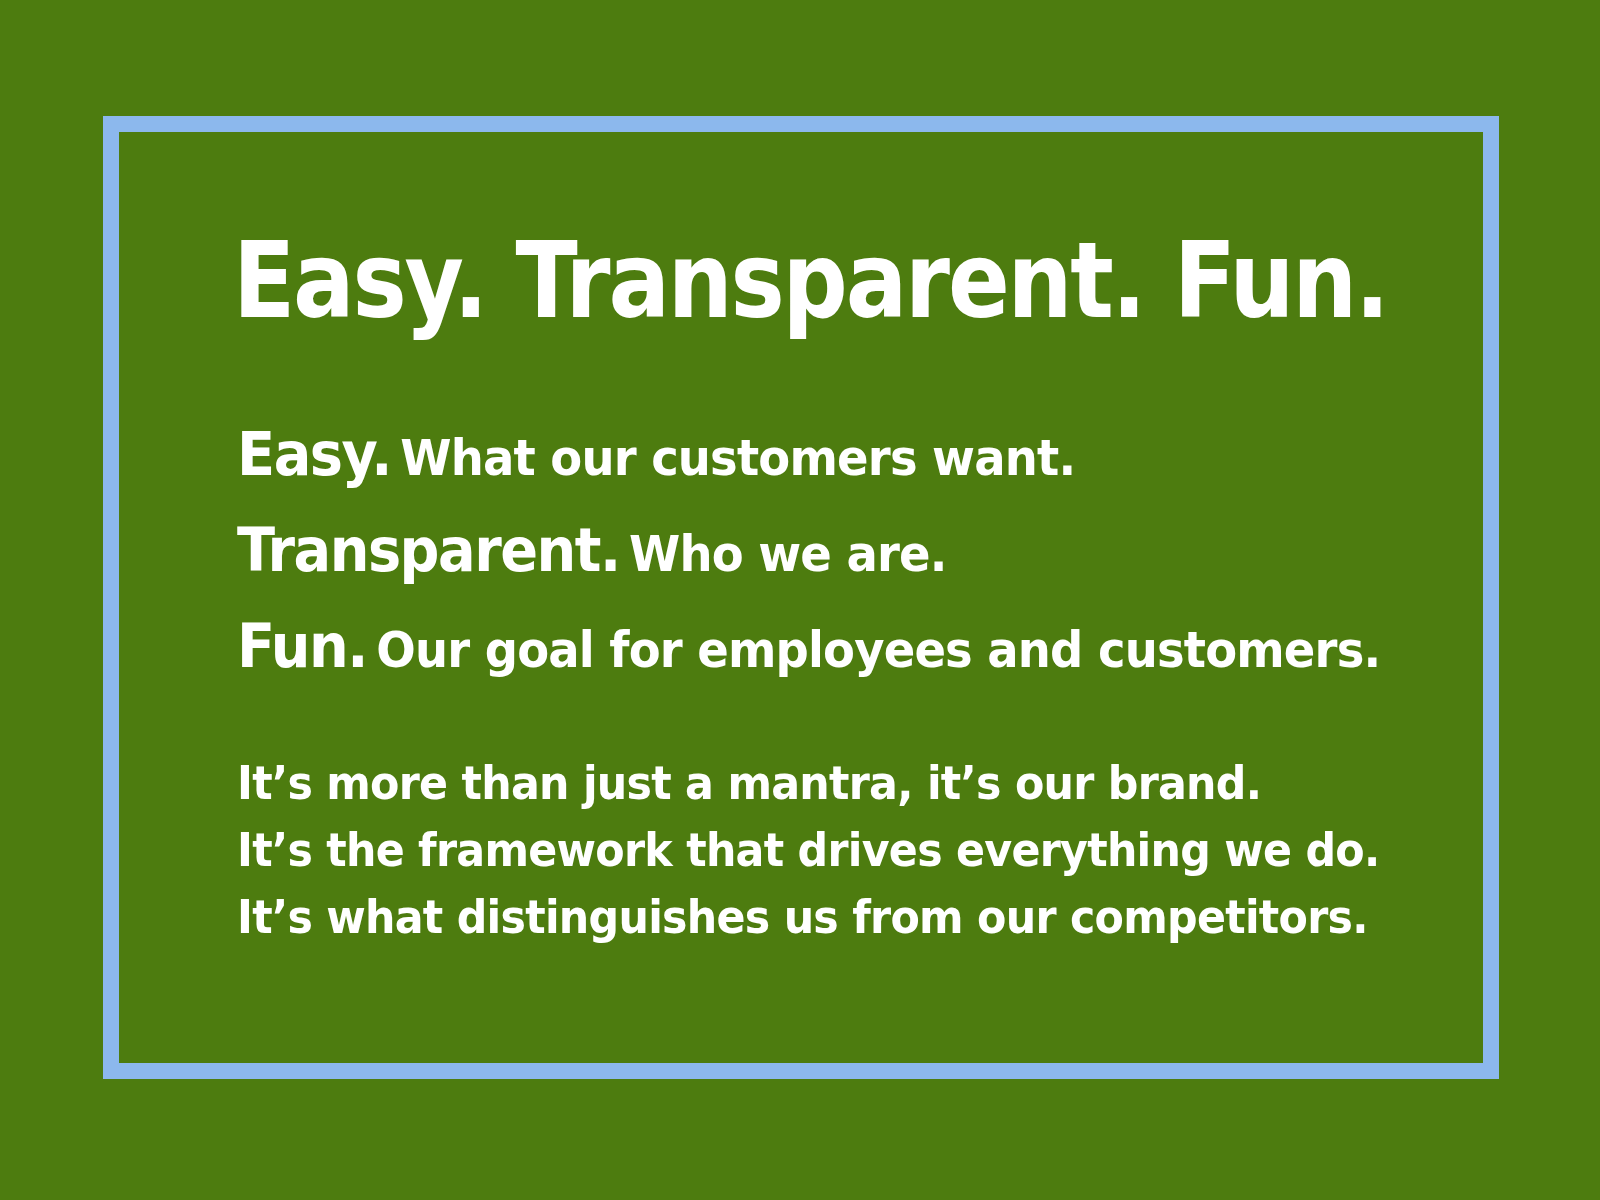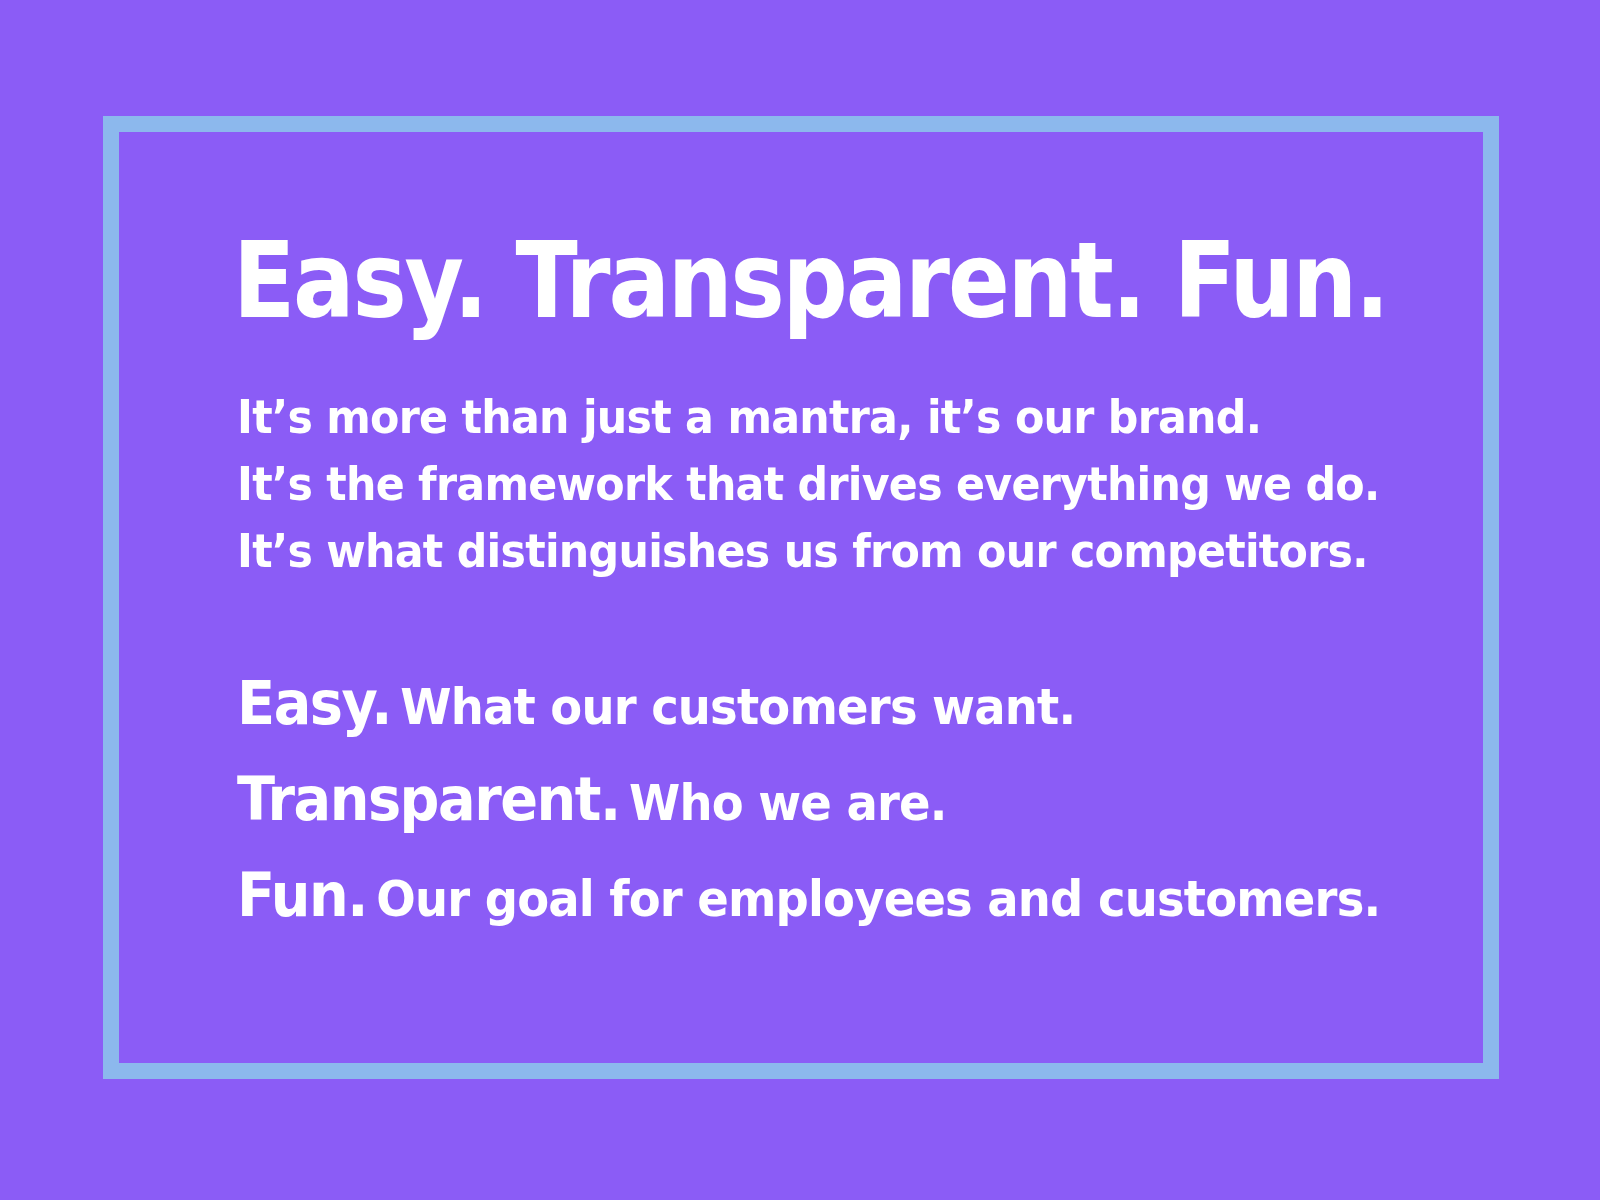--- a/index.html
+++ b/index.html
@@ -88,45 +88,45 @@
     font-family: "DejaVu Sans", sans-serif;
     font-size: 50px;
     font-weight: 600;
     letter-spacing: -0.9px;
     margin-left: 10px;
   }
 </style>
 </head>
 <body style="background: rgb(4, 72, 142);">
 
-<div id="slide" style="background: #8b5cf6;">
+<div id="slide" style="background: #4d7c0f;">
 
   <div id="frame" style="border-color: rgb(140, 184, 237);"></div>
 
   <div id="content" style="color: rgb(255, 255, 255);">
 
     <h1 id="headline">Easy. Transparent. Fun.</h1>
-
-    <div id="intro">
-      <div class="intro-line">It’s more than just a mantra, it’s our brand.</div>
-      <div class="intro-line">It’s the framework that drives everything we do.</div>
-      <div class="intro-line">It’s what distinguishes us from our competitors.</div>
-    </div>
 
     <div id="definitions">
 
       <div class="def-line">
         <span class="def-term">Easy.</span><span class="def-desc">What our customers want.</span>
       </div>
 
       <div class="def-line">
         <span class="def-term">Transparent.</span><span class="def-desc">Who we are.</span>
       </div>
 
       <div class="def-line">
         <span class="def-term">Fun.</span><span class="def-desc">Our goal for employees and customers.</span>
       </div>
 
     </div>
 
+    <div id="intro">
+      <div class="intro-line">It’s more than just a mantra, it’s our brand.</div>
+      <div class="intro-line">It’s the framework that drives everything we do.</div>
+      <div class="intro-line">It’s what distinguishes us from our competitors.</div>
+    </div>
+
   </div>
 
 </div>
 
 </body></html>

